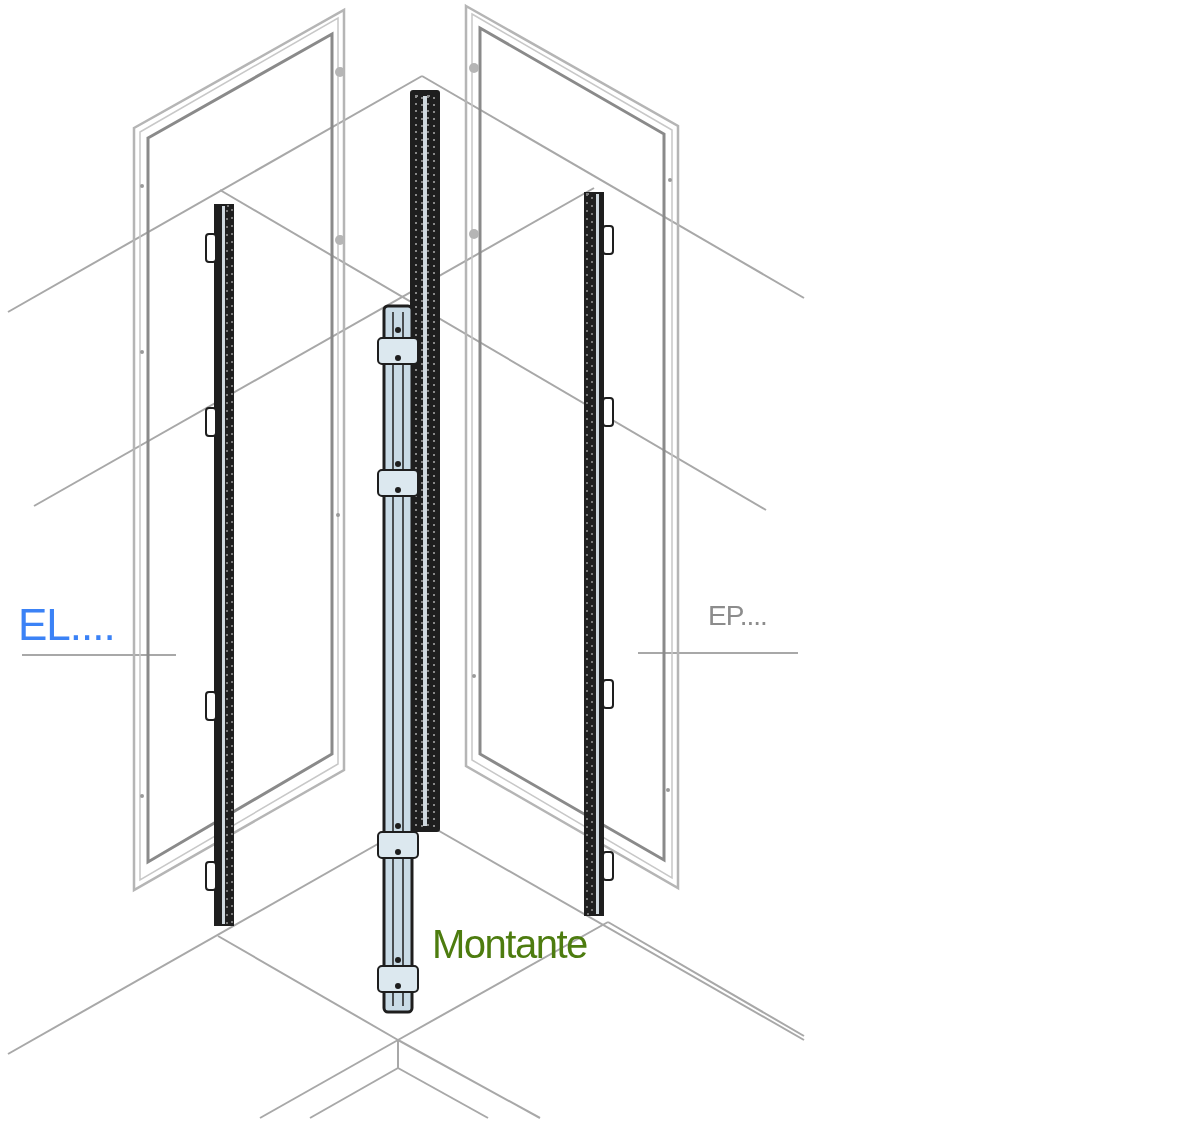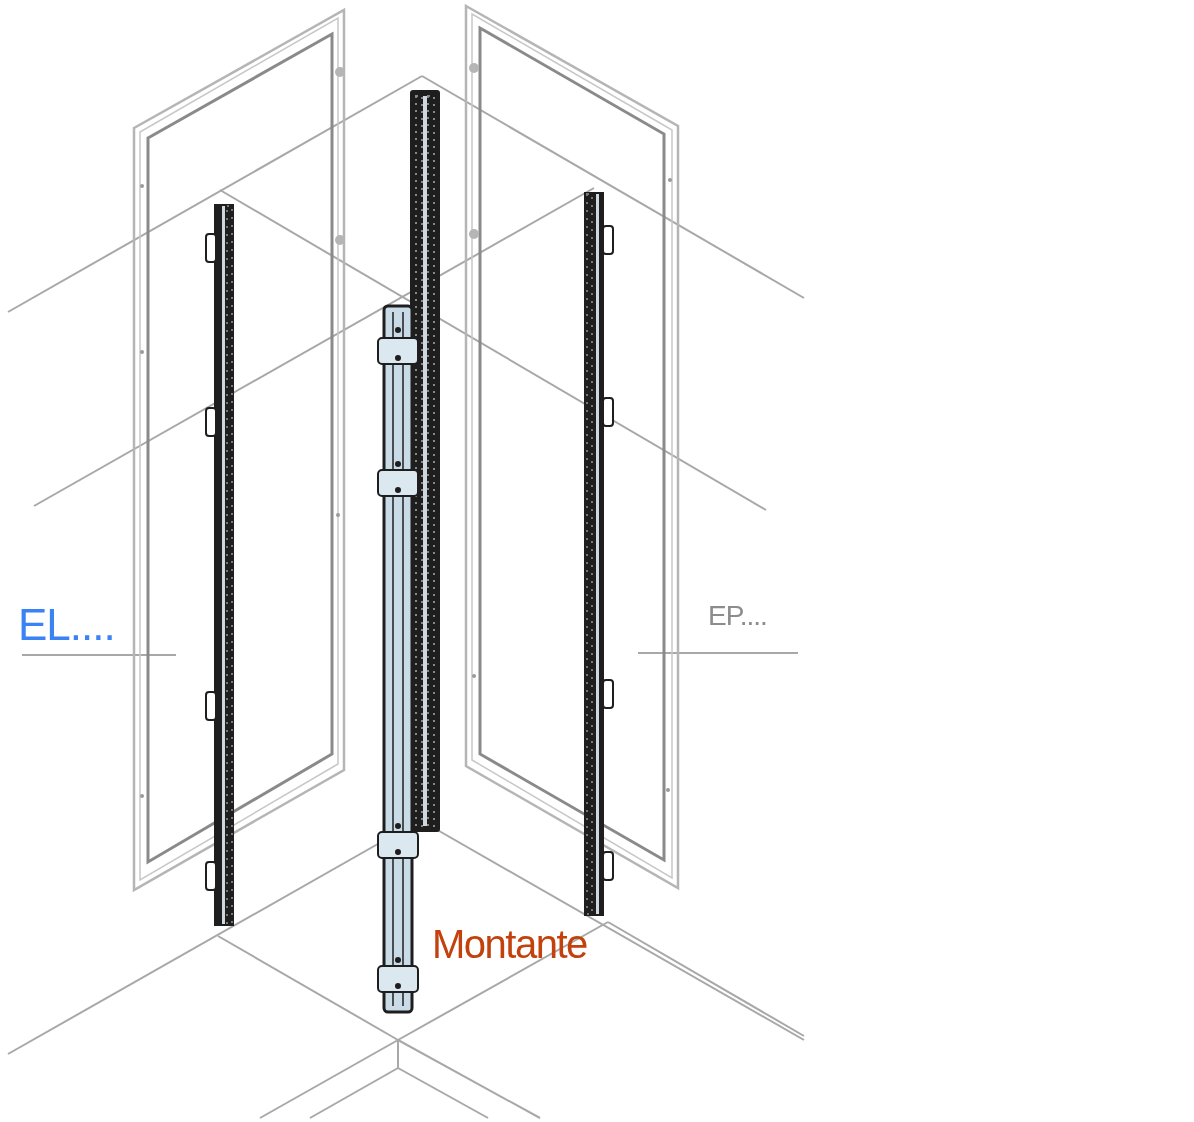--- a/index.html
+++ b/index.html
@@ -1,21 +1,21 @@
 <!DOCTYPE html>
 <html><head>
 <meta charset="utf-8">
 <style>
   html, body { margin:0; padding:0; background:#ffffff; }
   body { width:1194px; height:1122px; position:relative; overflow:hidden; font-family:"Liberation Sans", sans-serif; }
   #diagram { position:absolute; left:0; top:0; width:1194px; height:1122px; }
   .label { position:absolute; font-family:"Liberation Sans", sans-serif; white-space:nowrap; }
   .label-el { left:18px; top:600px; font-size:44px; color:#3b82f6; letter-spacing:-1px; font-weight:300; }
   .label-ep { left:688px; top:600px; font-size:28px; color:#8c8c8c; letter-spacing:-1px; font-weight:300;margin-left:20px; }
-  .label-main { left:432px; top:922px; font-size:40px; line-height:44px; color:#c2410c; letter-spacing:-1.5px; }
+  .label-main { left:432px; top:922px; font-size:40px; line-height:44px; color:#4d7c0f; letter-spacing:-1.5px; }
   .label-main span { display:block; }
 </style>
 </head>
 <body>
 
 <svg id="diagram" viewBox="0 0 1194 1122" xmlns="http://www.w3.org/2000/svg">
 
   <g stroke="#a8a8a8" stroke-width="2" fill="none">
 
     <line x1="8" y1="312" x2="422" y2="76"></line>

